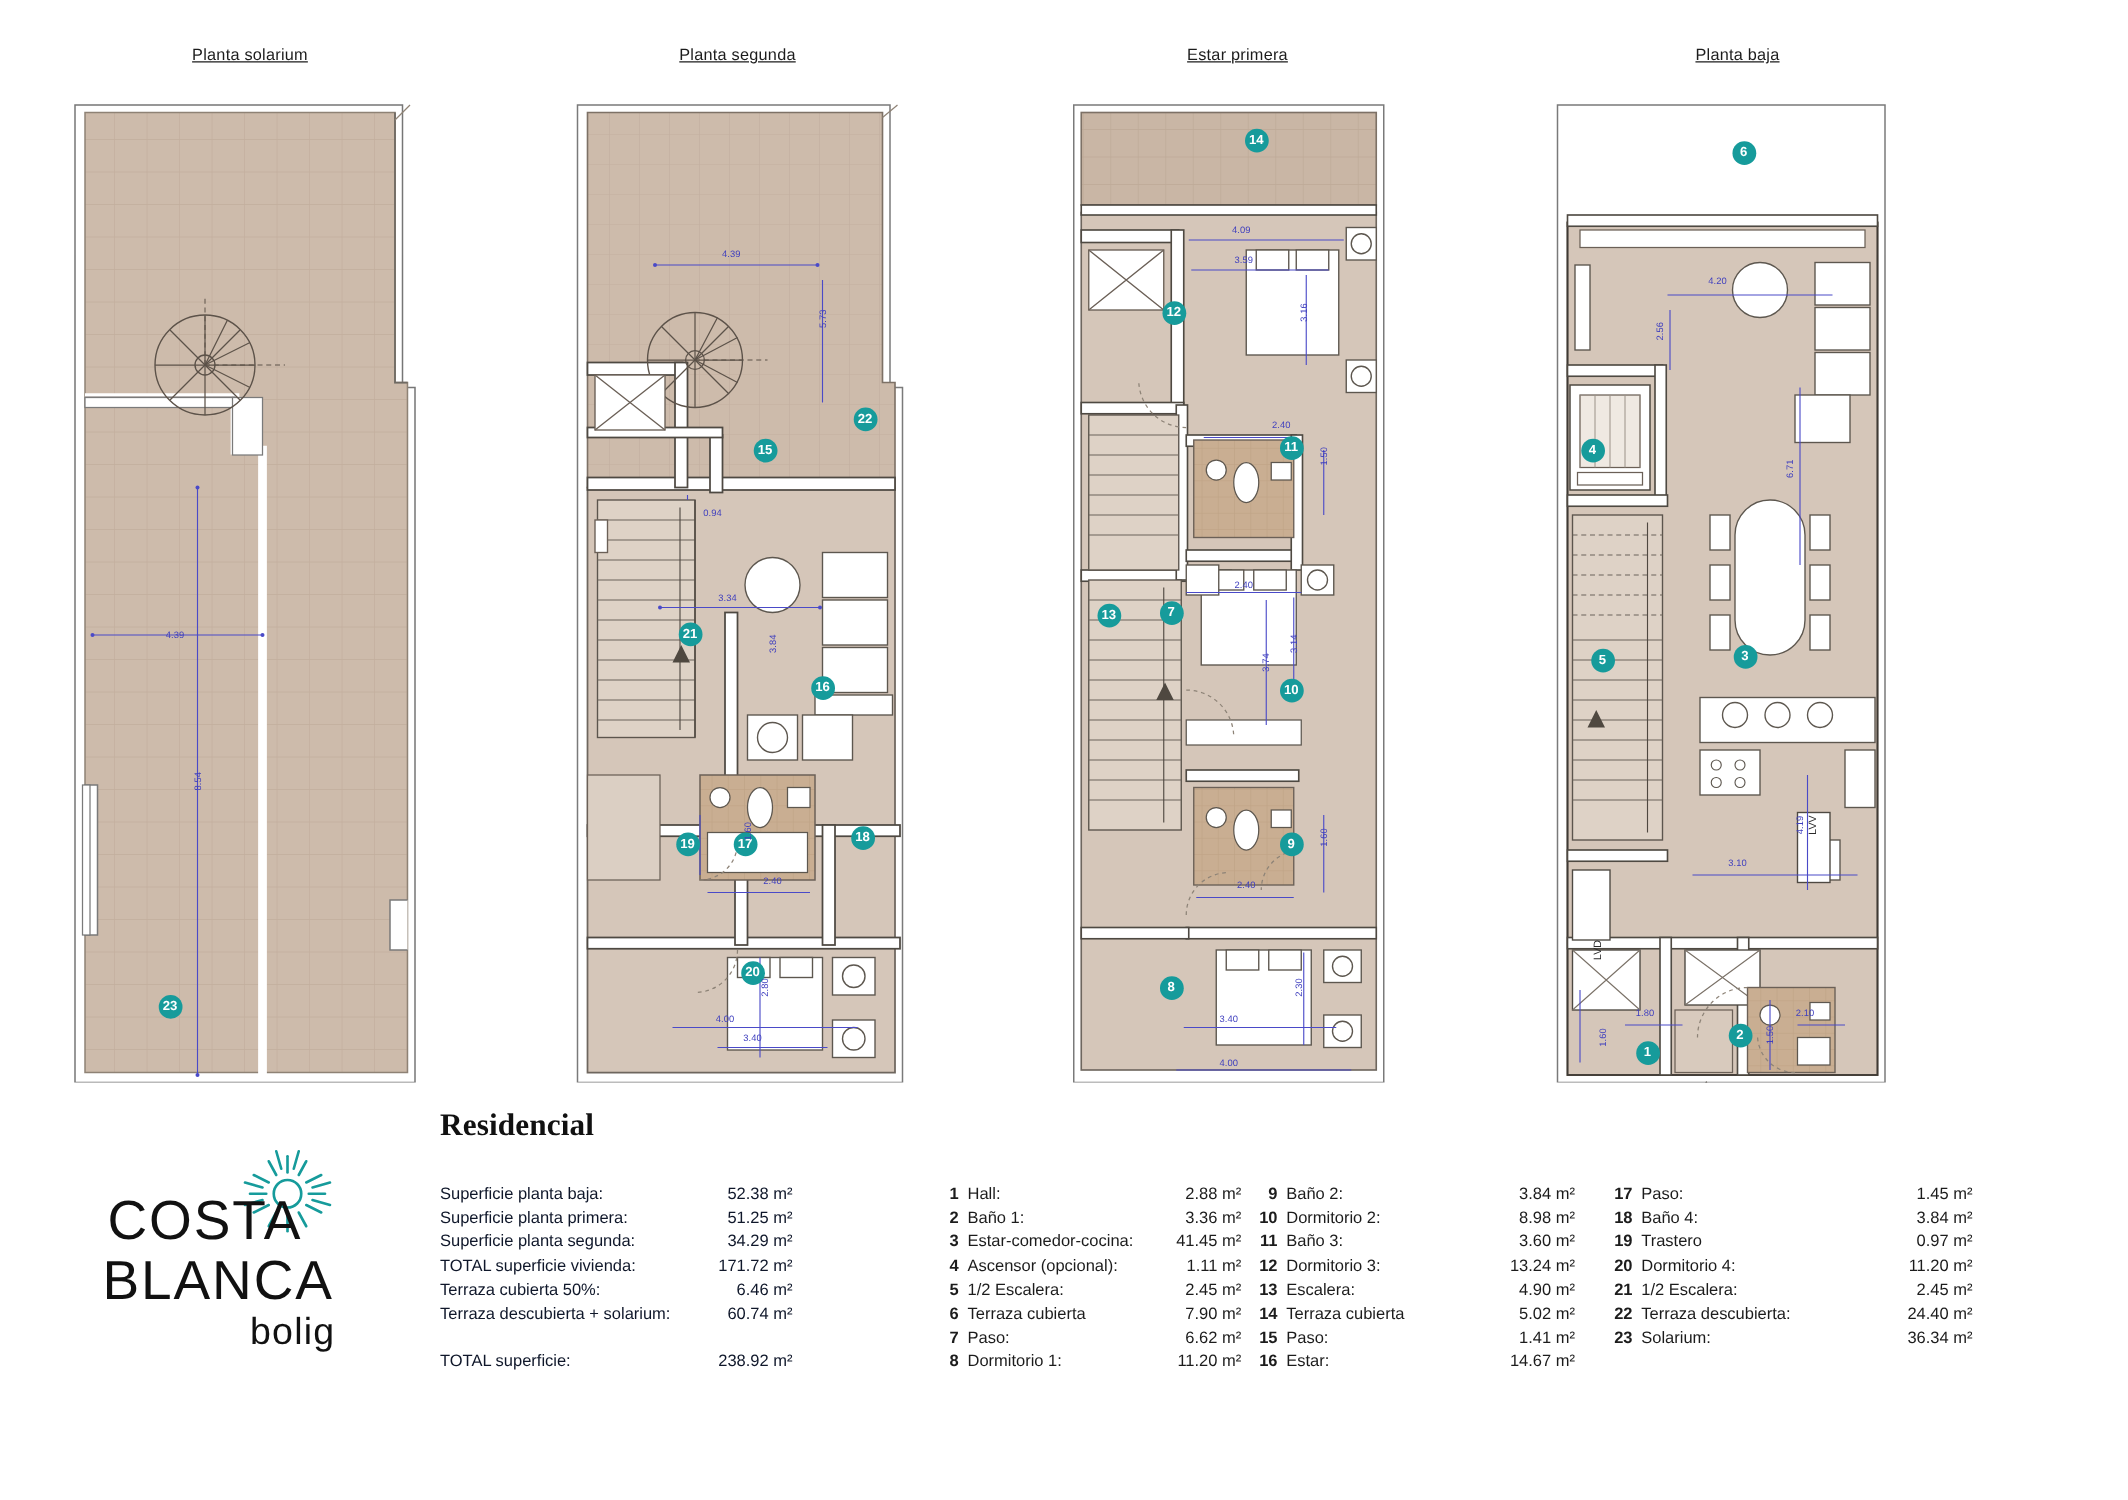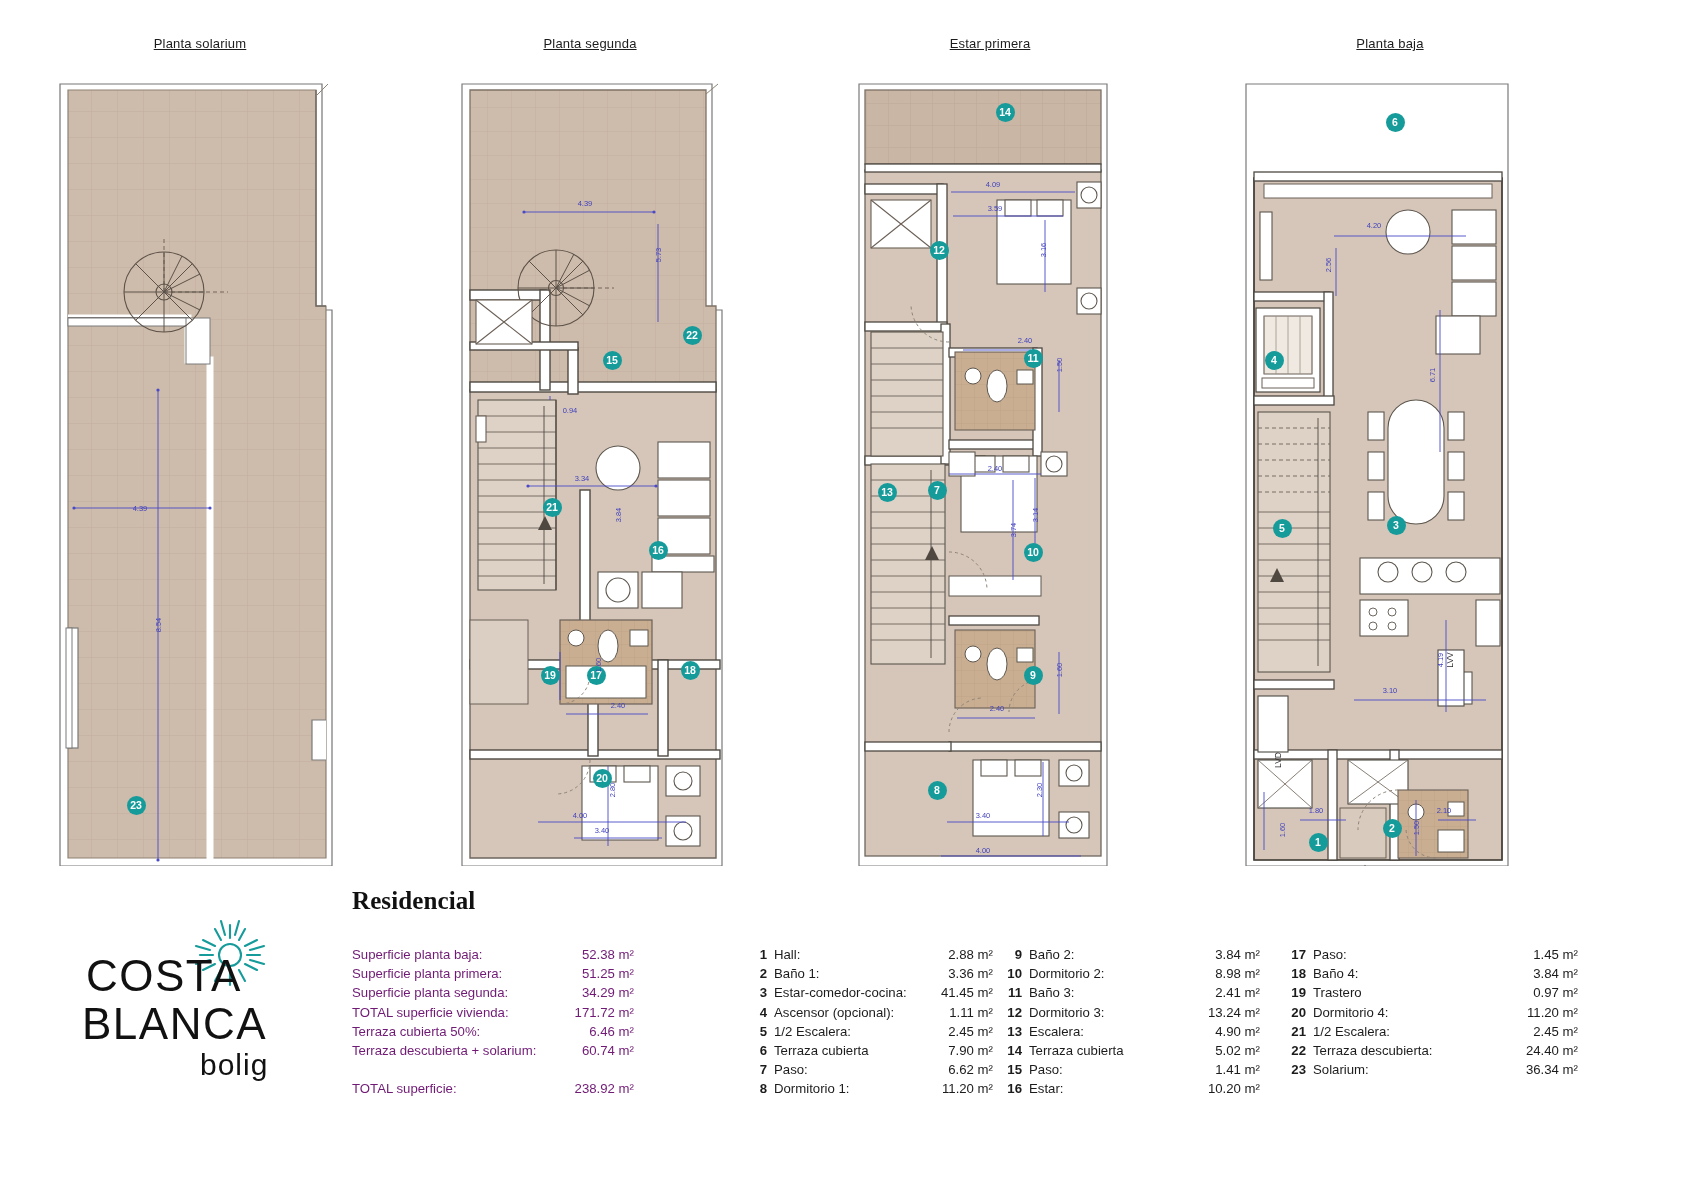--- a/index.html
+++ b/index.html
@@ -64,21 +64,21 @@
     color: #111;
     letter-spacing: .1px;
   }
 
   .surface-table {
     position: absolute;
     left: 352px;
     top: 945px;
     width: 282px;
     font-size: 13.2px;
-    color: #701a75;
+    color: #0f172a;
   }
   .surface-table .row {
     display: flex;
     justify-content: space-between;
     line-height: 19.2px;
     white-space: nowrap;
   }
   .surface-table .row.spacer { height: 19px; }
   .surface-table .lbl { }
   .surface-table .val { text-align: right; }
@@ -777,21 +777,21 @@
       <span class="val">3.84 m²</span>
     </div>
     <div class="row">
       <span class="num">10</span>
       <span class="lbl">Dormitorio 2:</span>
       <span class="val">8.98 m²</span>
     </div>
     <div class="row">
       <span class="num">11</span>
       <span class="lbl">Baño 3:</span>
-      <span class="val">2.41 m²</span>
+      <span class="val">3.60 m²</span>
     </div>
     <div class="row">
       <span class="num">12</span>
       <span class="lbl">Dormitorio 3:</span>
       <span class="val">13.24 m²</span>
     </div>
     <div class="row">
       <span class="num">13</span>
       <span class="lbl">Escalera:</span>
       <span class="val">4.90 m²</span>
@@ -802,21 +802,21 @@
       <span class="val">5.02 m²</span>
     </div>
     <div class="row">
       <span class="num">15</span>
       <span class="lbl">Paso:</span>
       <span class="val">1.41 m²</span>
     </div>
     <div class="row">
       <span class="num">16</span>
       <span class="lbl">Estar:</span>
-      <span class="val">10.20 m²</span>
+      <span class="val">14.67 m²</span>
     </div>
   </div>
 <div class="legend-col" id="legend-col-3">
     <div class="row">
       <span class="num">17</span>
       <span class="lbl">Paso:</span>
       <span class="val">1.45 m²</span>
     </div>
     <div class="row">
       <span class="num">18</span>

